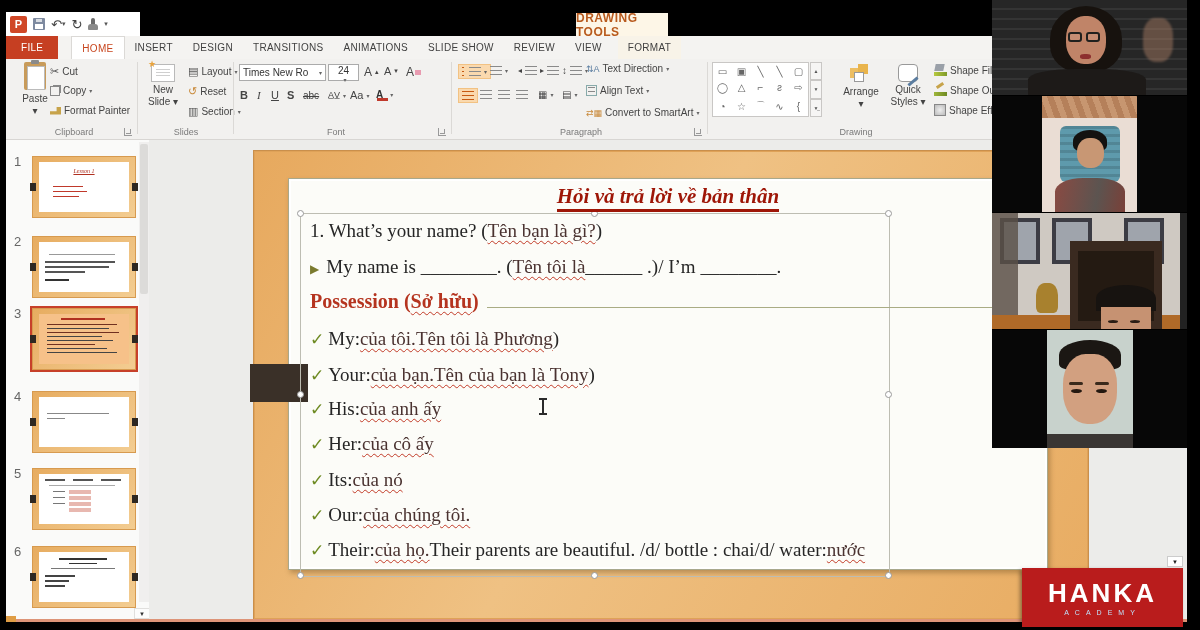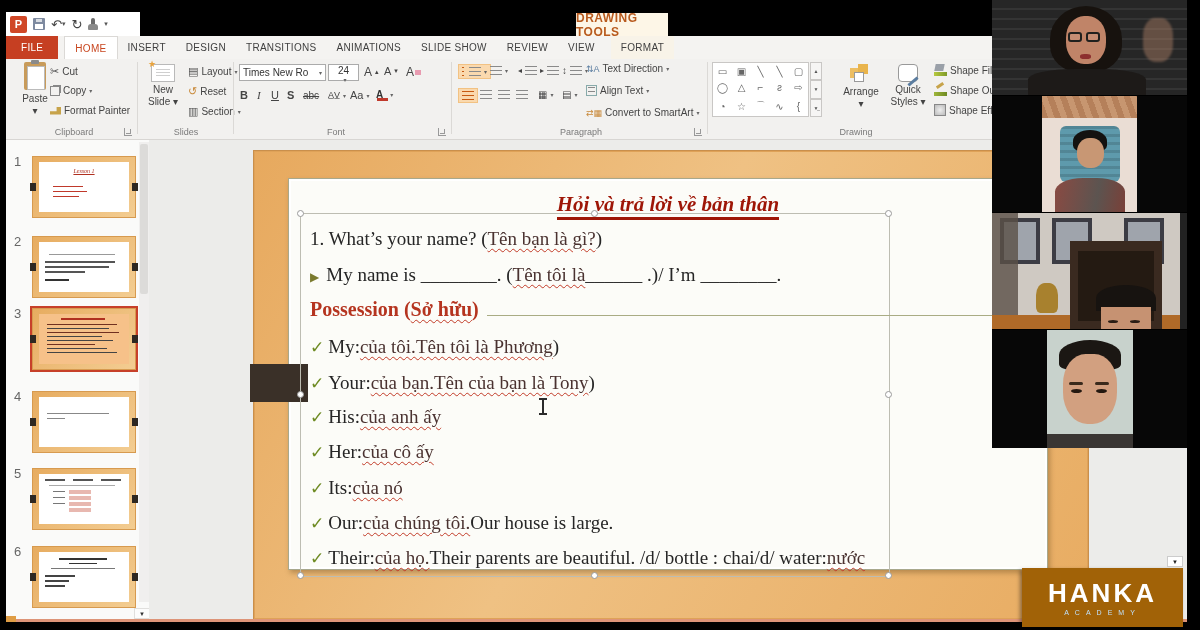--- a/index.html
+++ b/index.html
@@ -18,21 +18,21 @@
   #touch-ic{width:10px;height:12px;position:relative;}
   #touch-ic::before{content:"";position:absolute;left:3px;top:0;width:4px;height:8px;background:#6a6a6a;border-radius:2px;}
   #touch-ic::after{content:"";position:absolute;left:0;bottom:0;width:10px;height:6px;background:#8a8a8a;border-radius:3px 3px 1px 1px;}
 
   #titlebar { left:140px; top:12px; width:1047px; height:24px; background:#C63F22; color:#FBE9E2; font-size:10.5px; display:flex; align-items:center; padding-left:62px; z-index:2; }
   #drawing-tools { left:576px; top:13px; width:92px; height:23px; background:#FDF6E7; color:#B85A1E; font-size:12px; font-weight:bold; letter-spacing:.5px; display:flex; align-items:center; justify-content:center; z-index:4; }
 
   
   #tabrow { left:6px; top:36px; width:1181px; height:23px; background:#F4F3F1; display:flex; align-items:stretch; z-index:2;}
   .tab { display:flex; align-items:center; padding:0 10px; font-size:10px; color:#3f3f3f; letter-spacing:.3px; cursor:default;}
-  .tab.file { background:#C63F22; color:#fff; padding:7px 15px; margin-right:6px;}
+  .tab.file { background:#C63F22; color:#fff; padding:7px 15px; margin-right:13px;}
   .tab.active { background:#fff; color:#C8461F; border:1px solid #DBD9D6; border-bottom:none;}
   .tab.ctx { background:#F8F3E8; margin-left:6px;}
 
   
   #ribbon { left:6px; top:59px; width:1181px; height:81px; background:#F2F1EF; border-bottom:1px solid #D8D6D3; z-index:2;}
   .vsep { position:absolute; top:3px; bottom:5px; width:1px; background:#DBD9D6; }
   .gname { position:absolute; bottom:2px; font-size:9px; color:#7a7a7a; text-align:center; }
   .launcher { position:absolute; bottom:3px; width:8px; height:8px; border-left:1px solid #999; border-bottom:1px solid #999; transform:rotate(0deg); }
   .launcher::after{content:"";position:absolute;right:1px;top:1px;width:4px;height:4px;border-right:1px solid #999;border-bottom:1px solid #999;}
   .rbtn { position:absolute; font-size:10px; color:#444; display:flex; align-items:center; gap:3px; white-space:nowrap; cursor:default;}
@@ -99,21 +99,21 @@
 
   
   #canvas { left:149px; top:140px; width:1038px; height:479px; background:#ECECEA; z-index:1; }
   #slide-frame { left:253px; top:150px; width:836px; height:470px; background:linear-gradient(120deg,#E7A95E 0%,#EFC183 45%,#E8AC62 100%); border:1px solid #C98F4C; box-shadow:inset 0 0 0 1px #DFA258; z-index:2;}
   #slide-white { left:288px; top:178px; width:760px; height:392px; background:#FCFCF8; border:1px solid #A8A88C; box-shadow:2px 3px 5px rgba(90,60,20,.35), inset 0 0 0 2px #fff; z-index:3;}
   #slide-clip { left:250px; top:364px; width:58px; height:38px; background:#3A3028; z-index:4; }
 
   #selection { left:300px; top:213px; width:590px; height:364px; border:1px solid #BDBDB2; z-index:4; }
   .handle { position:absolute; width:7px; height:7px; background:#fff; border:1px solid #9a9a9a; border-radius:50%; }
 
-  #slide-text { left:288px; top:186px; width:760px; height:280px; z-index:5; font-family:"Liberation Serif","DejaVu Serif",serif; color:#262626;}
+  #slide-text { left:288px; top:178px; width:760px; height:280px; z-index:5; font-family:"Liberation Serif","DejaVu Serif",serif; color:#262626;}
   .sline { position:absolute; left:22px; right:12px; font-size:19px; display:flex; align-items:baseline; white-space:nowrap; }
   .sline .bullet { font-family:"DejaVu Sans",sans-serif; margin-right:4px; }
   .bullet.check { color:#6E8B23; font-size:17px; font-weight:bold; }
   .bullet.arrow { color:#7A7A2E; font-size:12px; margin-right:7px; }
   .seg.vn { color:#4a3230; text-decoration:underline wavy #C23B28 1px; text-underline-offset:3px; }
   .seg.red { color:#B5341F; font-weight:bold; }
   .seg.redvn { color:#B5341F; font-weight:bold; text-decoration:underline wavy #C23B28 1px; text-underline-offset:3px;}
   .sline.possession { font-size:20px; }
   .sline.possession::after { content:""; flex:1; border-bottom:1px solid #A9AC84; margin:0 4px 5px 8px; }
   #slide-title { position:absolute; left:0; width:100%; top:6px; text-align:center; font-size:21px; font-weight:bold; font-style:italic; color:#9E1607; z-index:5;}
@@ -164,21 +164,21 @@
   
   #feed-3 { top:330px; height:118px; background:#0A0A0A; }
   .s4-col{position:absolute;left:55px;top:0;width:86px;height:100%;background:#C8D2CC;}
   .s4-hair{position:absolute;left:12px;top:10px;width:62px;height:30px;background:#1B1713;border-radius:50% 50% 20% 20%;}
   .s4-face{position:absolute;left:16px;top:24px;width:54px;height:70px;background:#D2A080;border-radius:42% 42% 45% 45%;}
   .s4-brow{position:absolute;top:52px;width:14px;height:3px;background:#3a2a1c;border-radius:2px;}
   .s4-eye{position:absolute;top:59px;width:11px;height:4px;background:#241810;border-radius:50%;}
   .s4-shou{position:absolute;left:0;bottom:0;width:86px;height:14px;background:#3A3633;}
 
   
-  #hanka { left:1022px; top:568px; width:161px; height:59px; background:#a16207; z-index:60; display:flex; flex-direction:column; align-items:center; justify-content:center; box-shadow:-2px 2px 4px rgba(0,0,0,.4);}
+  #hanka { left:1022px; top:568px; width:161px; height:59px; background:#b91c1c; z-index:60; display:flex; flex-direction:column; align-items:center; justify-content:center; box-shadow:-2px 2px 4px rgba(0,0,0,.4);}
   #hanka .main { color:#fff; font-weight:bold; font-size:26px; letter-spacing:3px; line-height:26px; }
   #hanka .sub { color:#BFE0FA; font-size:7px; letter-spacing:6px; margin-top:3px; }
   #collapse-btn { left:1167px; top:556px; width:16px; height:11px; background:#fff; border:1px solid #ccc; font-size:6px; color:#222; display:flex; align-items:center; justify-content:center; z-index:61;}
 
   
   #bottom-line { left:6px; top:619px; width:1181px; height:3px; background:#DD9478; z-index:45; }
   #bottom-dot { left:6px; top:616px; width:10px; height:6px; background:#DF9D45; z-index:46; }
 </style>
 </head>
 <body>
@@ -541,21 +541,20 @@
       </div>
       <div class="sline" style="top: 291px;">
         <span class="bullet check">✓</span>
         <span class="seg n">Its: </span>
         <span class="seg vn">của nó</span>
       </div>
       <div class="sline" style="top: 326px;">
         <span class="bullet check">✓</span>
         <span class="seg n">Our: </span>
         <span class="seg vn">của chúng tôi.</span>
-        <span class="seg n"> Our house is large.</span>
       </div>
       <div class="sline" style="top: 361px;">
         <span class="bullet check">✓</span>
         <span class="seg n">Their: </span>
         <span class="seg vn">của họ.</span>
         <span class="seg n"> Their parents are beautiful. /d/ bottle : chai/d/ water: </span>
         <span class="seg vn">nước</span>
       </div>
     </div>
   <div class="abs" id="ibeam"></div>

